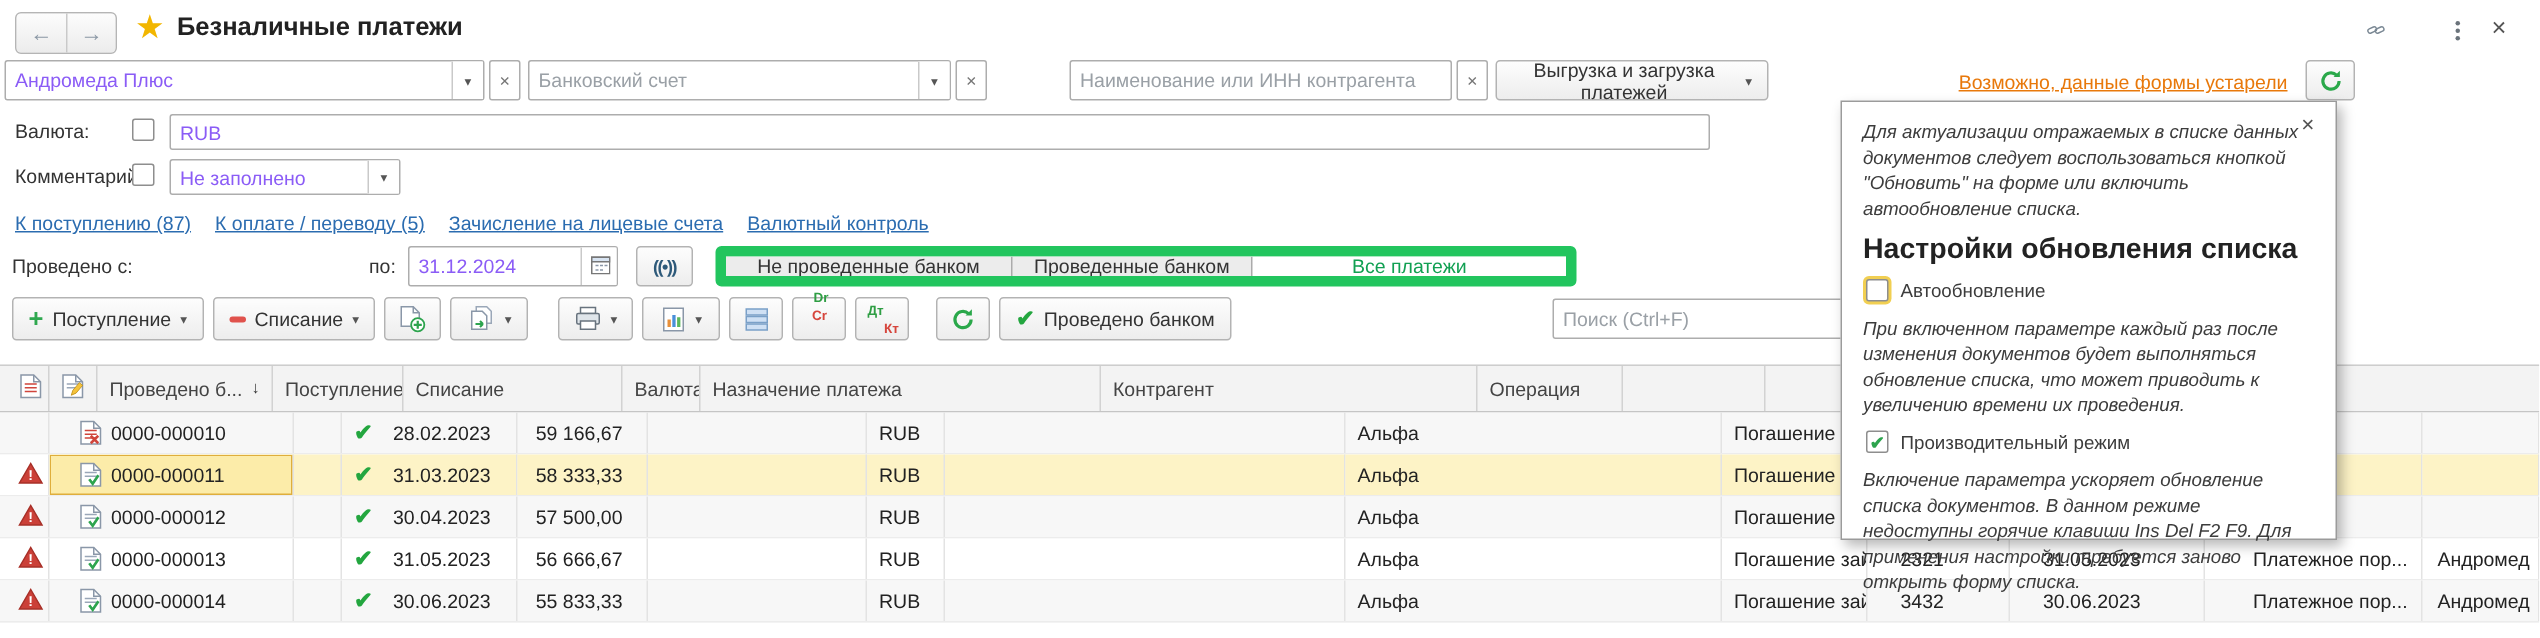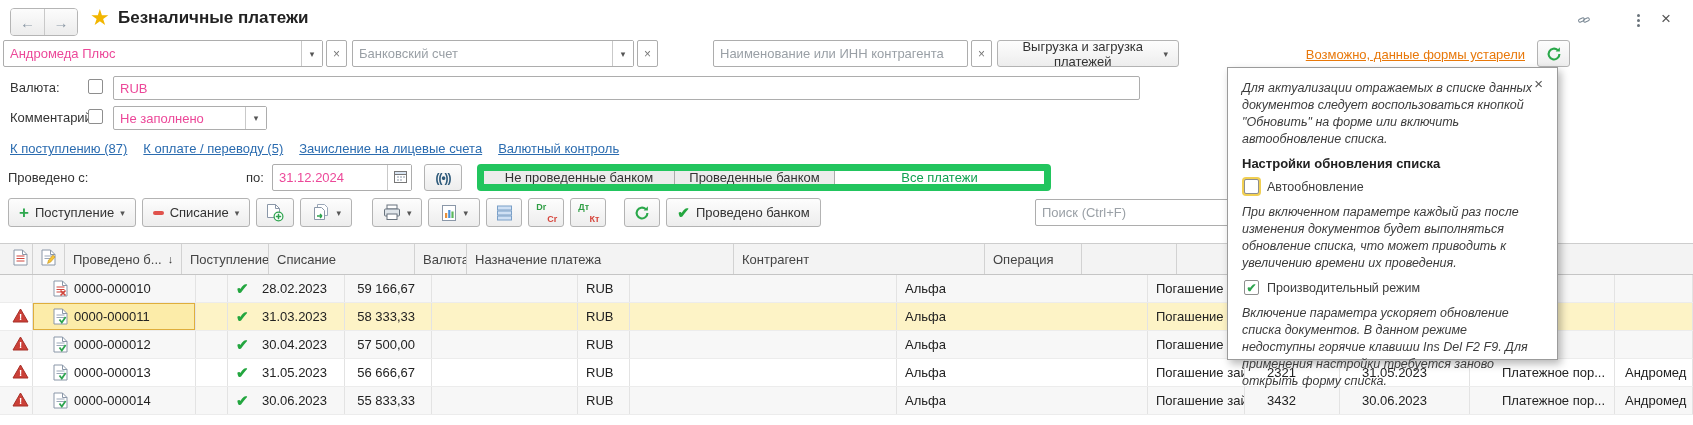--- a/index.html
+++ b/index.html
@@ -11,21 +11,21 @@
   .nav-btn{width:33px;height:26px;display:flex;align-items:center;justify-content:center;background:linear-gradient(#fcfcfc,#ececec);border:none;cursor:pointer;color:#8b98a5;font-size:15px;font-weight:bold;}
   .nav-btn+.nav-btn{border-left:1px solid #c9c9c9;}
   .star{left:90px;top:7px;color:#f2b600;font-size:22px;line-height:22px;}
   .title{left:118px;top:8px;font-size:17px;font-weight:bold;color:#222;margin:0;}
   .winicon{width:24px;height:22px;display:flex;align-items:center;justify-content:center;color:#6a737b;cursor:pointer;background:none;border:none;}
   .dots{display:flex;flex-direction:column;gap:2px;}
   .dots i{width:3px;height:3px;border-radius:50%;background:#6a737b;}
   .close-x{font-size:17px;color:#555;}
   
   .combo{display:flex;height:27px;border:1px solid #adadad;border-radius:2px;background:#fff;box-sizing:border-box;}
-  .combo input{flex:1;border:none;outline:none;padding:0 6px;font:13px "Liberation Sans",sans-serif;color:#ec4899;min-width:0;background:transparent;}
+  .combo input{flex:1;border:none;outline:none;padding:0 6px;font:13px "Liberation Sans",sans-serif;color:#8b5cf6;min-width:0;background:transparent;}
   input::placeholder{color:#9aa0a6;}
   .dd-btn{width:21px;border:none;border-left:1px solid #c9c9c9;background:#fff;color:#666;font-size:9px;cursor:pointer;}
   .clear-btn{width:21px;height:27px;border:1px solid #adadad;border-radius:2px;background:#fff;color:#777;font-size:12px;cursor:pointer;box-sizing:border-box;padding:0;}
   .btn{height:27px;border:1px solid #b3b3b3;border-radius:3px;background:linear-gradient(#fdfdfd,#ededed);
        font:13px "Liberation Sans",sans-serif;color:#333;display:inline-flex;align-items:center;justify-content:center;gap:6px;cursor:pointer;padding:0 10px;box-sizing:border-box;}
   .caret{font-size:9px;color:#555;}
   .lbl{color:#333;}
   .cb{width:15px;height:15px;border:1px solid #8e8e8e;border-radius:2px;background:#fff;display:inline-flex;align-items:center;justify-content:center;box-sizing:border-box;cursor:pointer;}
   .cb.checked::after{content:"\2714";color:#2da44e;font-size:12px;font-weight:bold;line-height:1;}
   .cb.hl{box-shadow:0 0 0 2px #f1cf52;}
@@ -56,21 +56,21 @@
   .cell{display:flex;align-items:center;border-right:1px solid #e3e3e3;box-sizing:border-box;white-space:nowrap;overflow:hidden;color:#222;}
   .row.sel{background:#fff;}
   .row.sel .cell{background:#fdf3c6;}
   .row.sel .c-status{background:transparent;}
   .row.sel .c-number{background:#fceca9;box-shadow:inset 0 0 0 1px #dfae3c;}
   .num{justify-content:flex-end;padding-right:16px;}
   
   .popup{left:1227px;top:67px;width:331px;height:293px;background:#fff;border:1px solid #9b9b9b;
          box-shadow:3px 4px 8px rgba(0,0,0,.28);z-index:50;box-sizing:border-box;padding:12px 14px;font-size:12.5px;color:#3c3c3c;}
   .popup p{margin:0 0 8px 0;line-height:17px;font-style:italic;}
-  .popup h3{margin:2px 0 8px 0;font-size:13px;color:#222;}
+  .popup h3{margin:2px 0 8px 0;font-size:19px;color:#222;}
   .popup .cbrow{display:flex;align-items:center;gap:8px;margin:2px 0 10px 2px;}
   .popup-close{position:absolute;right:8px;top:6px;color:#555;font-size:15px;cursor:pointer;background:none;border:none;}
 </style>
 </head>
 <body>
 
 <div class="app">
 
   <div class="abs nav-group">
     <button class="nav-btn">
@@ -216,21 +216,21 @@
       </svg>
       <span class="caret">▾</span>
     </button>
     <button class="btn tbtn" style="width:36px;padding:0;">
       <svg width="17" height="16" viewBox="0 0 17 16">
         <rect x="1.5" y="1" width="14" height="4" fill="#cfe0f4" stroke="#7aa0c8"></rect>
         <rect x="1.5" y="6" width="14" height="4" fill="#cfe0f4" stroke="#7aa0c8"></rect>
         <rect x="1.5" y="11" width="14" height="4" fill="#cfe0f4" stroke="#7aa0c8"></rect>
       </svg>
     </button>
-    <button class="btn tbtn" style="width:36px;padding:0;">
+    <button class="btn tbtn" style="width:36px;padding:12px;align-items:flex-end;">
       <span class="lettericon">
         <span class="a">Dr</span>
         <span class="b">Cr</span>
       </span>
     </button>
     <button class="btn tbtn" style="width:36px;padding:0;margin-right:12px;">
       <span class="lettericon">
         <span class="a">Дт</span>
         <span class="b">Кт</span>
       </span>

